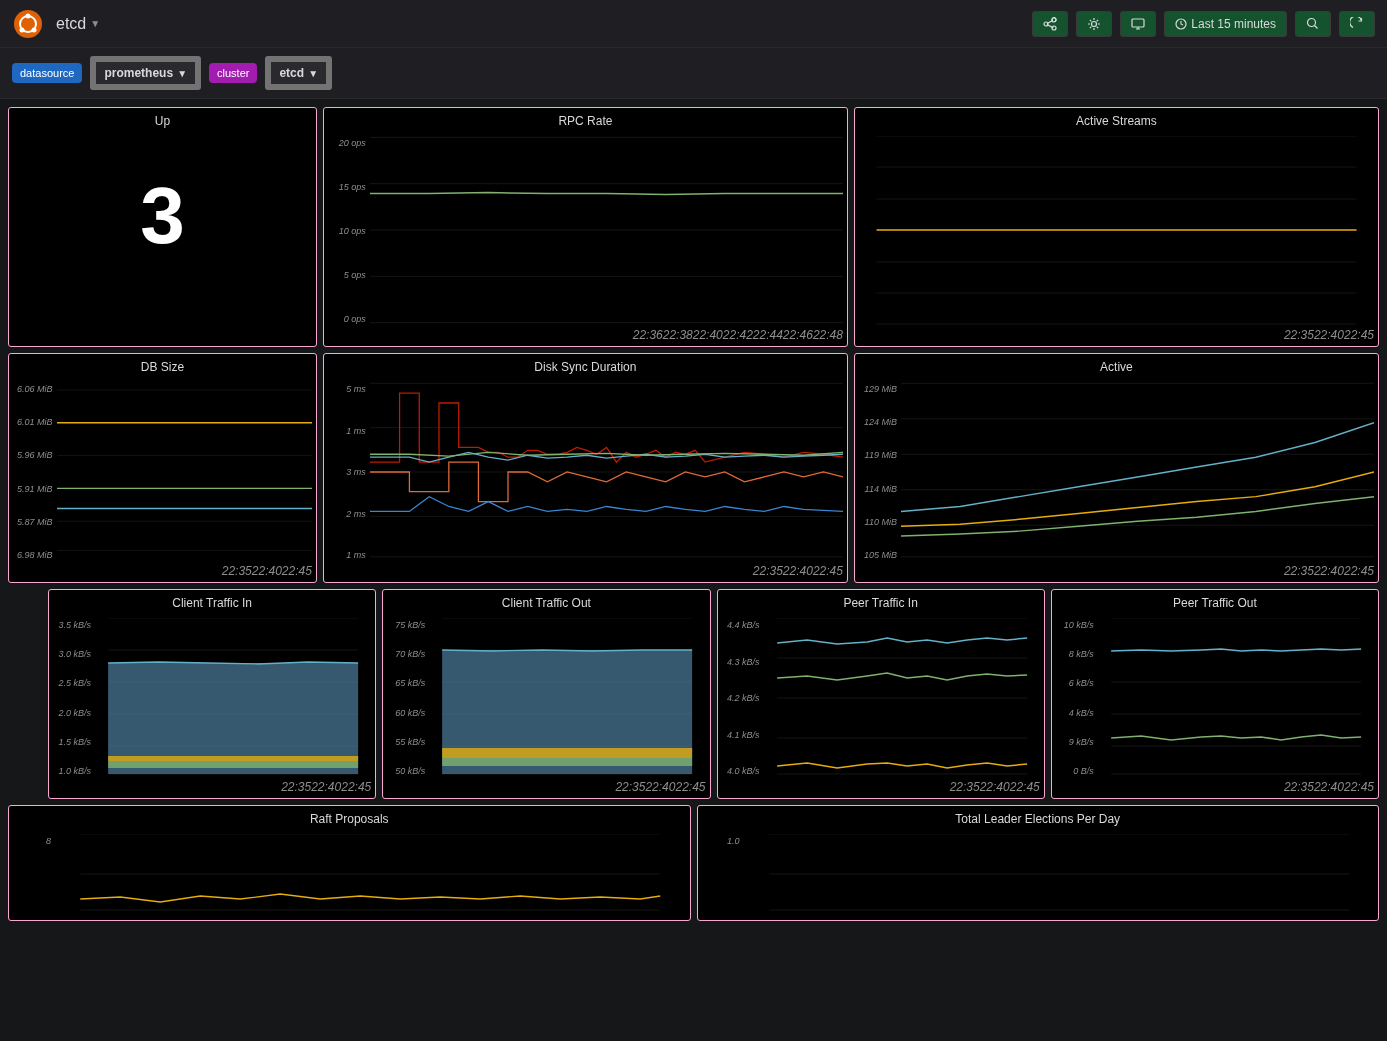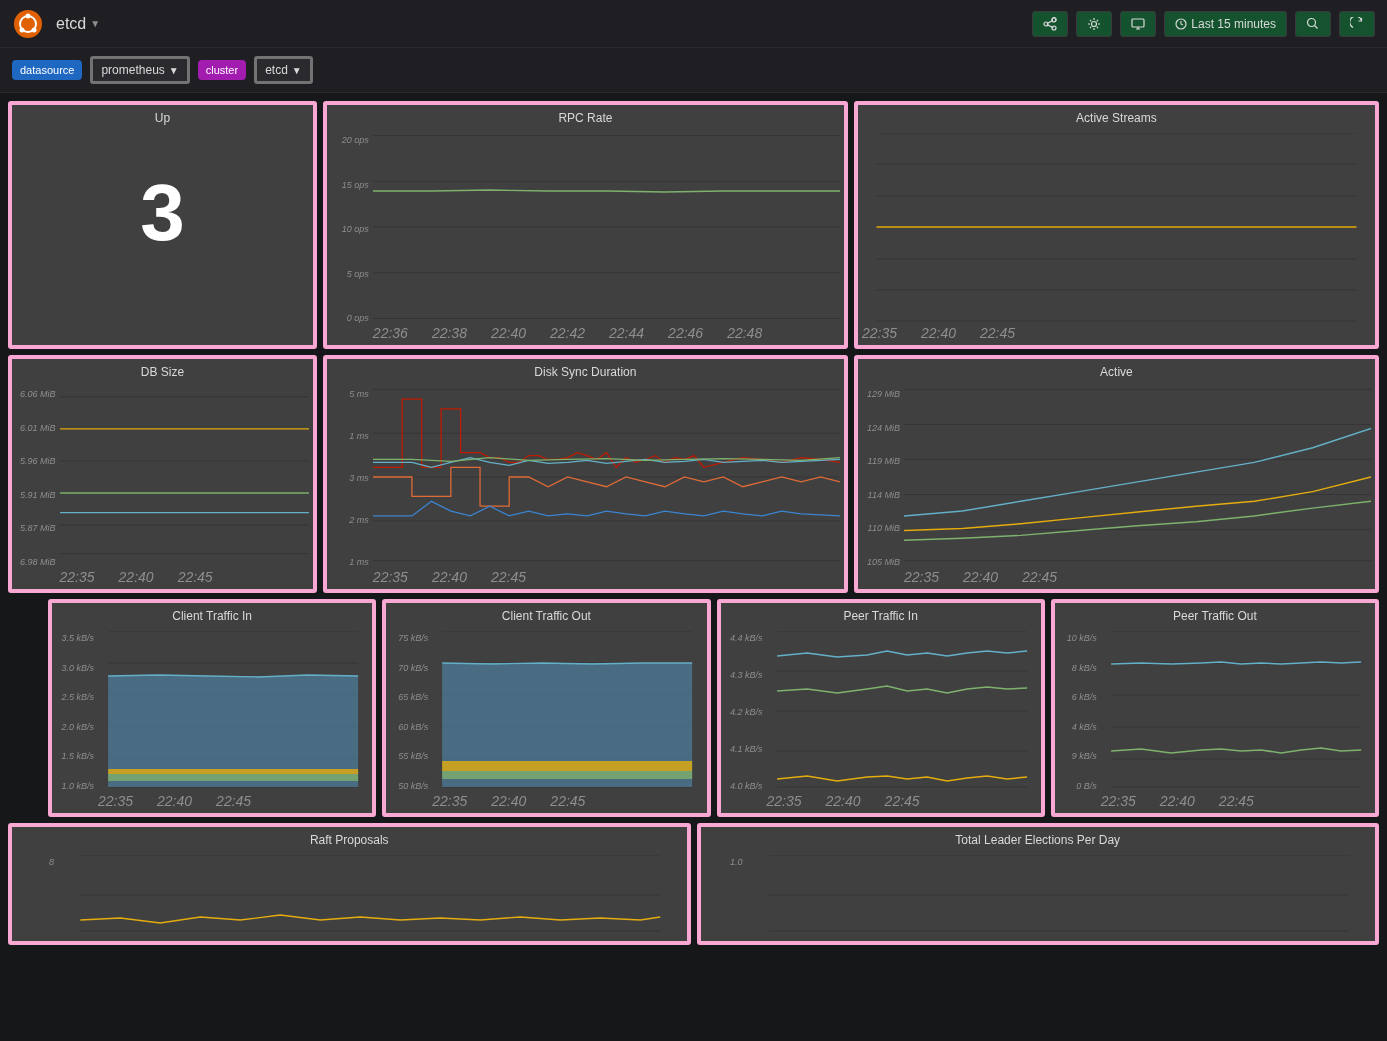--- a/index.html
+++ b/index.html
@@ -63,29 +63,30 @@
     }
     .filter-label {
       background: #1f68c1;
       color: #fff;
       border-radius: 4px;
       padding: 4px 8px;
       font-size: 11px;
     }
     .filter-select {
       background: #2a2a2e;
-      border: 3px solid #737373;
+      border: 6px solid #737373;
       color: #d8d9da;
       border-radius: 3px;
       padding: 4px 8px;
       font-size: 12px;
       cursor: pointer;
       display: flex;
       align-items: center;
       gap: 4px;
+      font-weight: bold;
     }
 
     
     .dashboard {
       padding: 8px;
       display: grid;
       gap: 6px;
     }
     .row1 {
       display: grid;
@@ -103,22 +104,22 @@
       gap: 6px;
       padding-left: 40px;
     }
     .row4 {
       display: grid;
       grid-template-columns: 1fr 1fr;
       gap: 6px;
     }
 
     .panel {
-      background: #404040;
-      border: 4px solid #f9a8d4;
+      background: #000000;
+      border: 1px solid #f9a8d4;
       border-radius: 3px;
       overflow: hidden;
       position: relative;
     }
     .panel-title {
       text-align: center;
       font-size: 12px;
       color: #d8d9da;
       padding: 6px 8px 4px;
       font-weight: 500;
@@ -153,25 +154,24 @@
       color: #8e8e8e;
       font-size: 9px;
       min-width: 42px;
     }
     .chart-area {
       flex: 1;
       position: relative;
     }
     .x-axis {
       display: flex;
-      justify-content: flex-start;
+      justify-content: flex-end;
       color: #8e8e8e;
-      font-size: 14px;
+      font-size: 12px;
       padding: 2px 0 0 0;
-      gap: 24px;
     }
 
     svg.chart {
       width: 100%;
       display: block;
     }
   </style>
 </head>
 <body>
 

